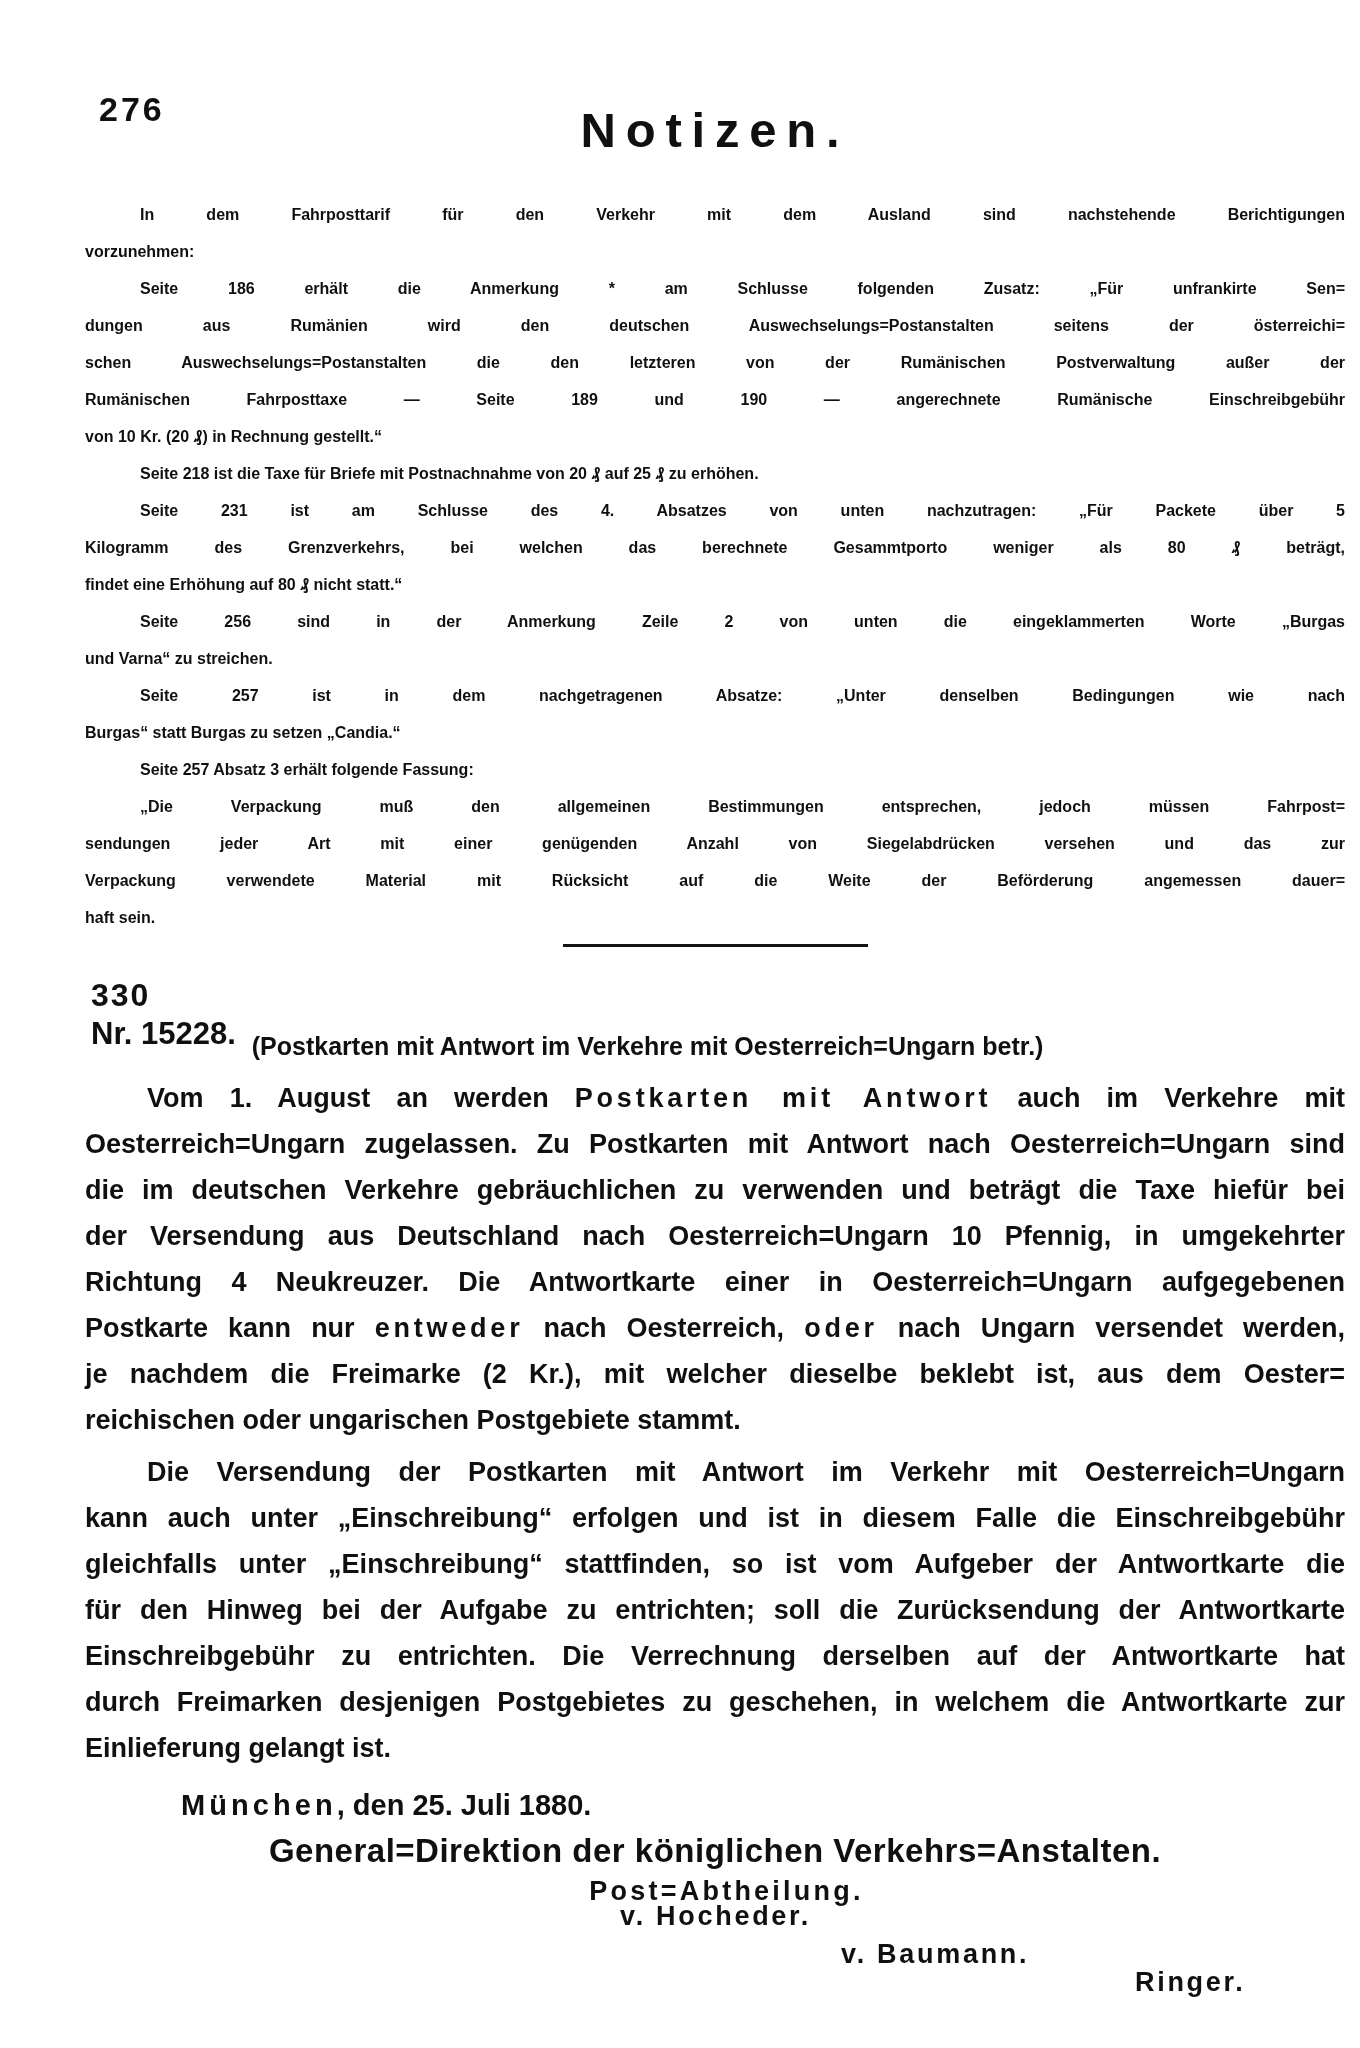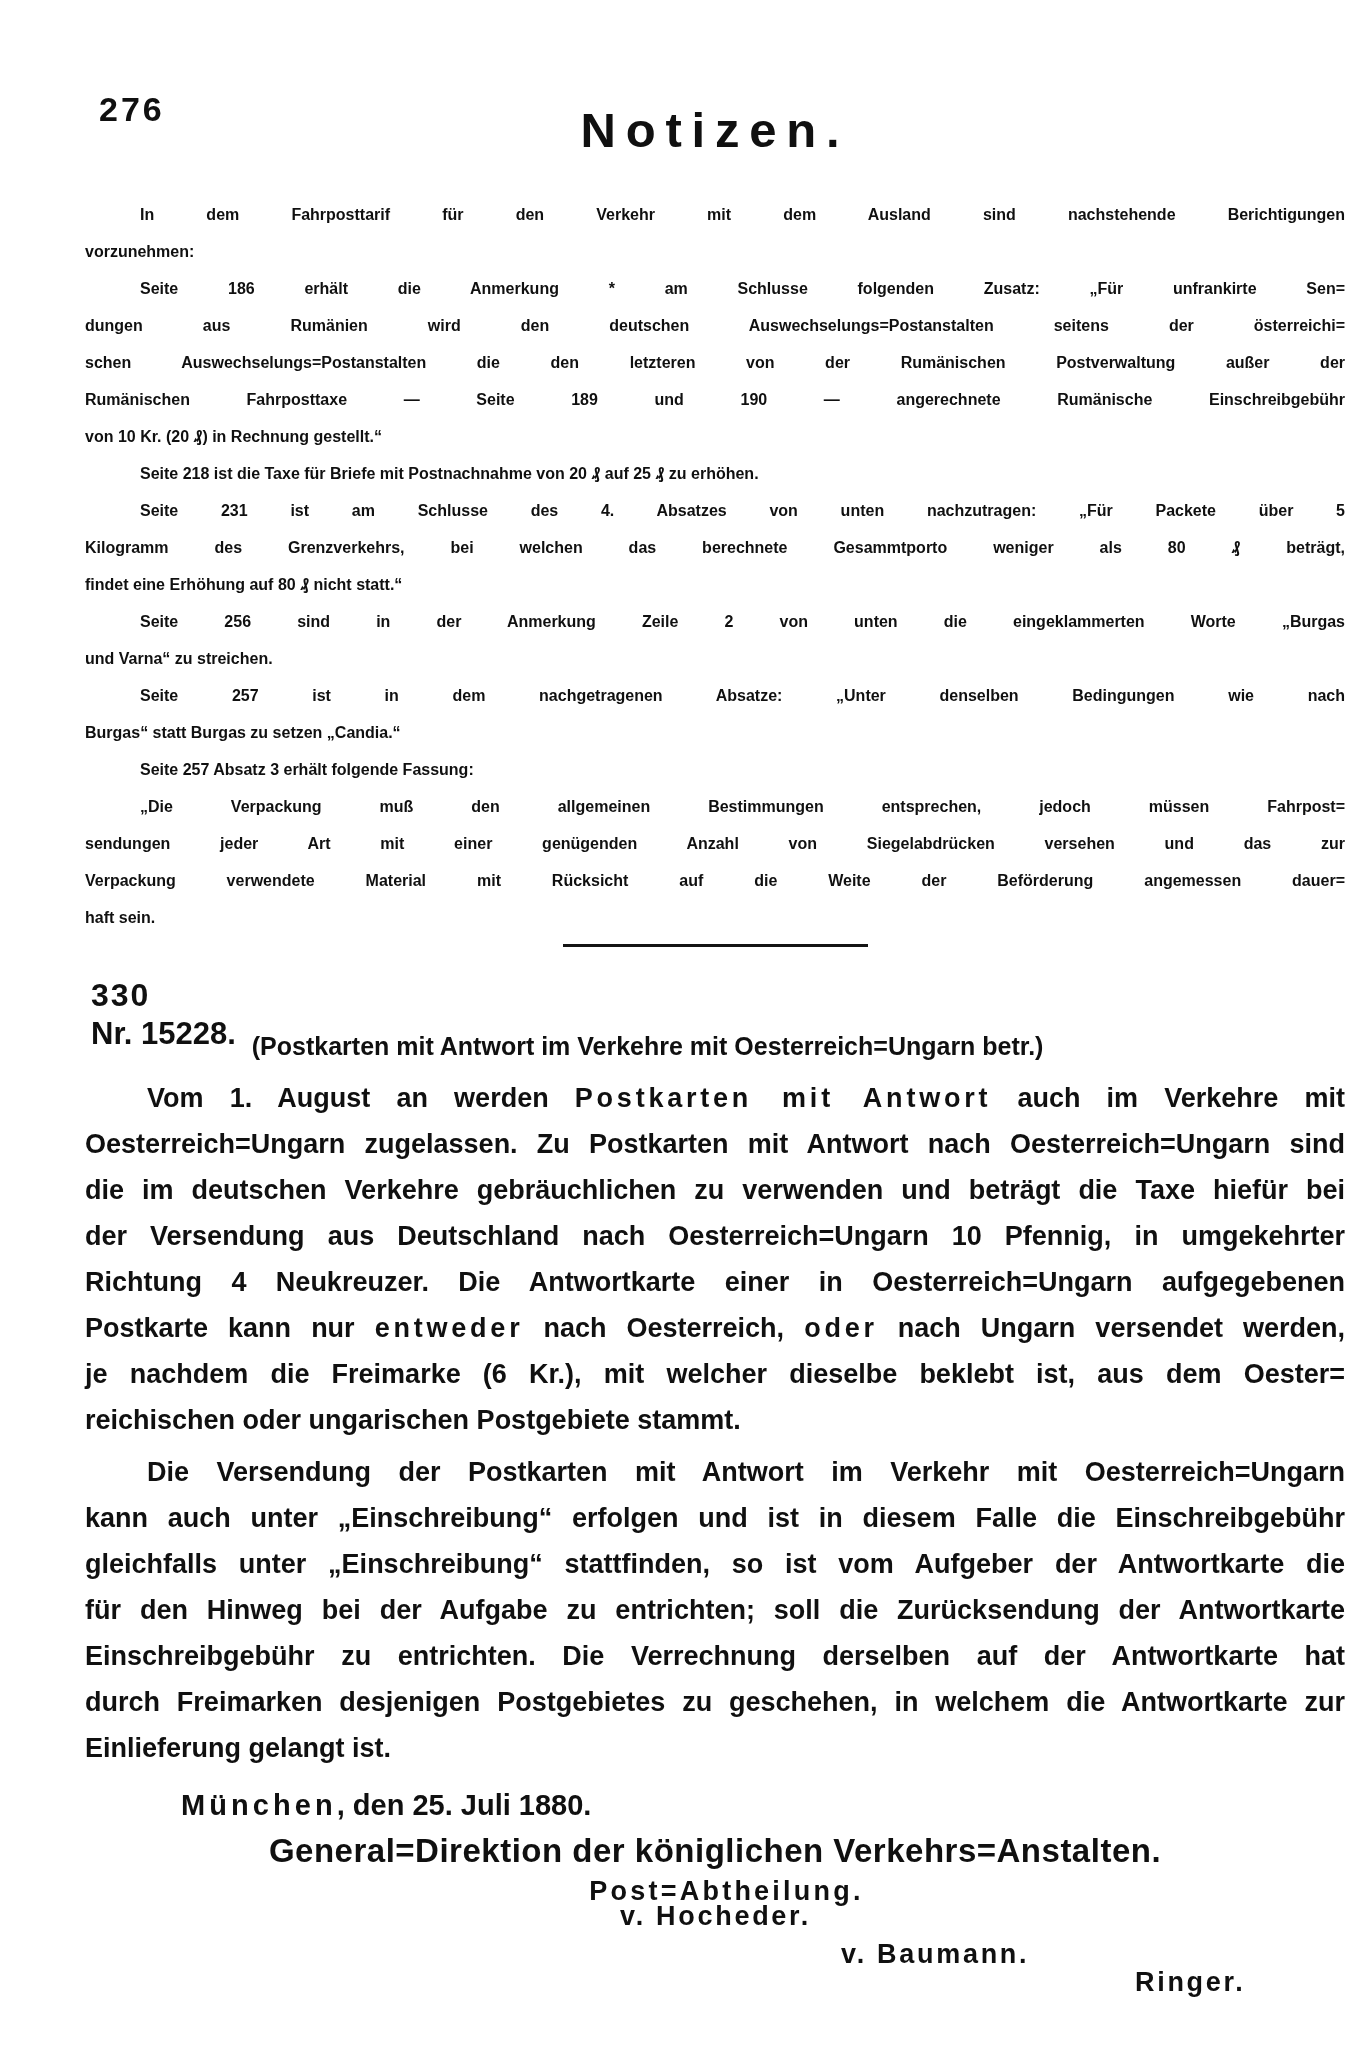--- a/index.html
+++ b/index.html
@@ -167,21 +167,21 @@
   </div>
 
   <section id="section2" class="textsec">
       <div class="para">
         <div class="line indent"><span>Vom 1. August an werden </span><span class="sperr">Postkarten mit Antwort</span><span> auch im Verkehre mit</span></div>
         <div class="line"><span>Oesterreich=Ungarn zugelassen. Zu Postkarten mit Antwort nach Oesterreich=Ungarn sind</span></div>
         <div class="line"><span>die im deutschen Verkehre gebräuchlichen zu verwenden und beträgt die Taxe hiefür bei</span></div>
         <div class="line"><span>der Versendung aus Deutschland nach Oesterreich=Ungarn 10 Pfennig, in umgekehrter</span></div>
         <div class="line"><span>Richtung 4 Neukreuzer. Die Antwortkarte einer in Oesterreich=Ungarn aufgegebenen</span></div>
         <div class="line"><span>Postkarte kann nur </span><span class="sperr">entweder</span><span> nach Oesterreich, </span><span class="sperr">oder</span><span> nach Ungarn versendet werden,</span></div>
-        <div class="line"><span>je nachdem die Freimarke (6 Kr.), mit welcher dieselbe beklebt ist, aus dem Oester=</span></div>
+        <div class="line"><span>je nachdem die Freimarke (2 Kr.), mit welcher dieselbe beklebt ist, aus dem Oester=</span></div>
         <div class="line last"><span>reichischen oder ungarischen Postgebiete stammt.</span></div>
       </div>
       <div class="para">
         <div class="line indent"><span>Die Versendung der Postkarten mit Antwort im Verkehr mit Oesterreich=Ungarn</span></div>
         <div class="line"><span>kann auch unter „Einschreibung“ erfolgen und ist in diesem Falle die Einschreibgebühr</span></div>
         <div class="line"><span>gleichfalls unter „Einschreibung“ stattfinden, so ist vom Aufgeber der Antwortkarte die</span></div>
         <div class="line"><span>für den Hinweg bei der Aufgabe zu entrichten; soll die Zurücksendung der Antwortkarte</span></div>
         <div class="line"><span>Einschreibgebühr zu entrichten. Die Verrechnung derselben auf der Antwortkarte hat</span></div>
         <div class="line"><span>durch Freimarken desjenigen Postgebietes zu geschehen, in welchem die Antwortkarte zur</span></div>
         <div class="line last"><span>Einlieferung gelangt ist.</span></div>

